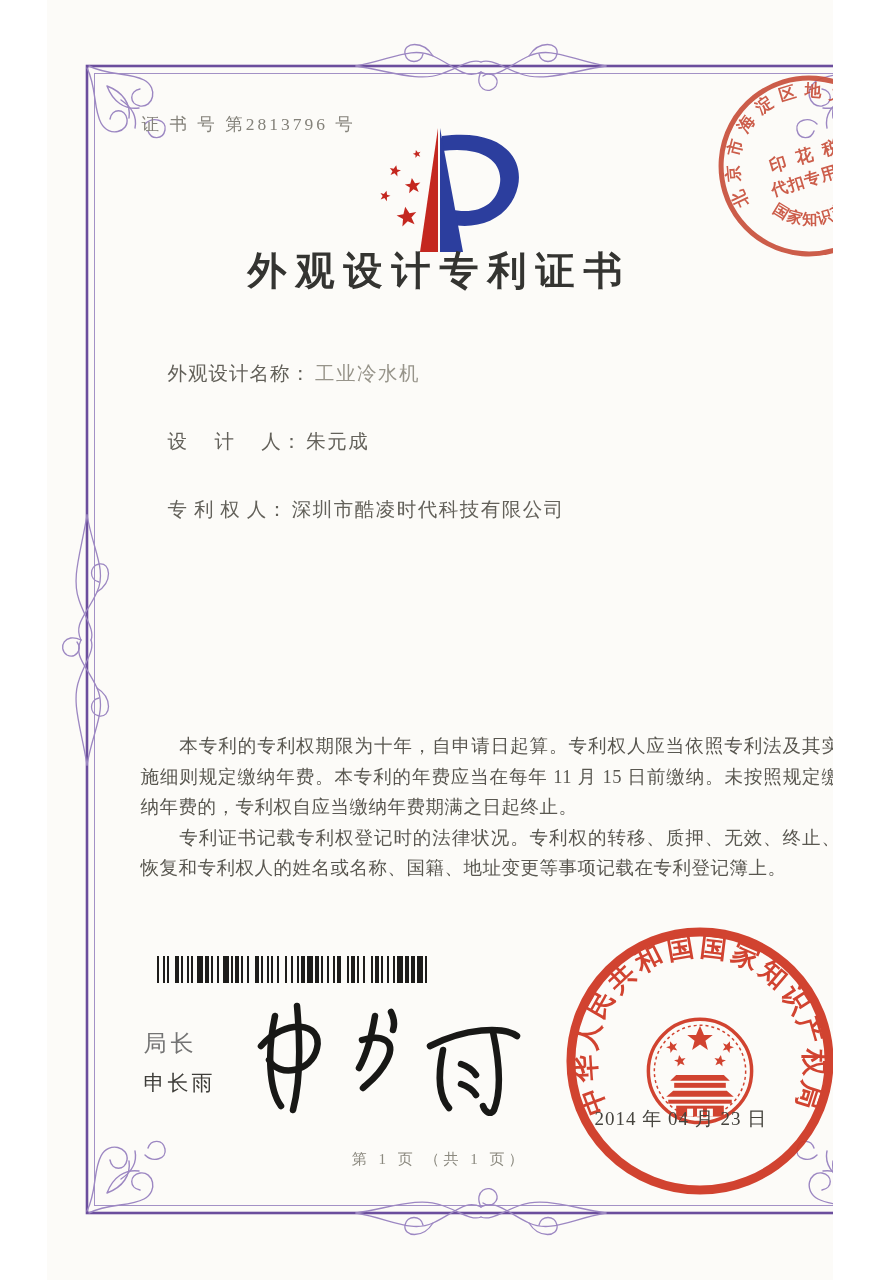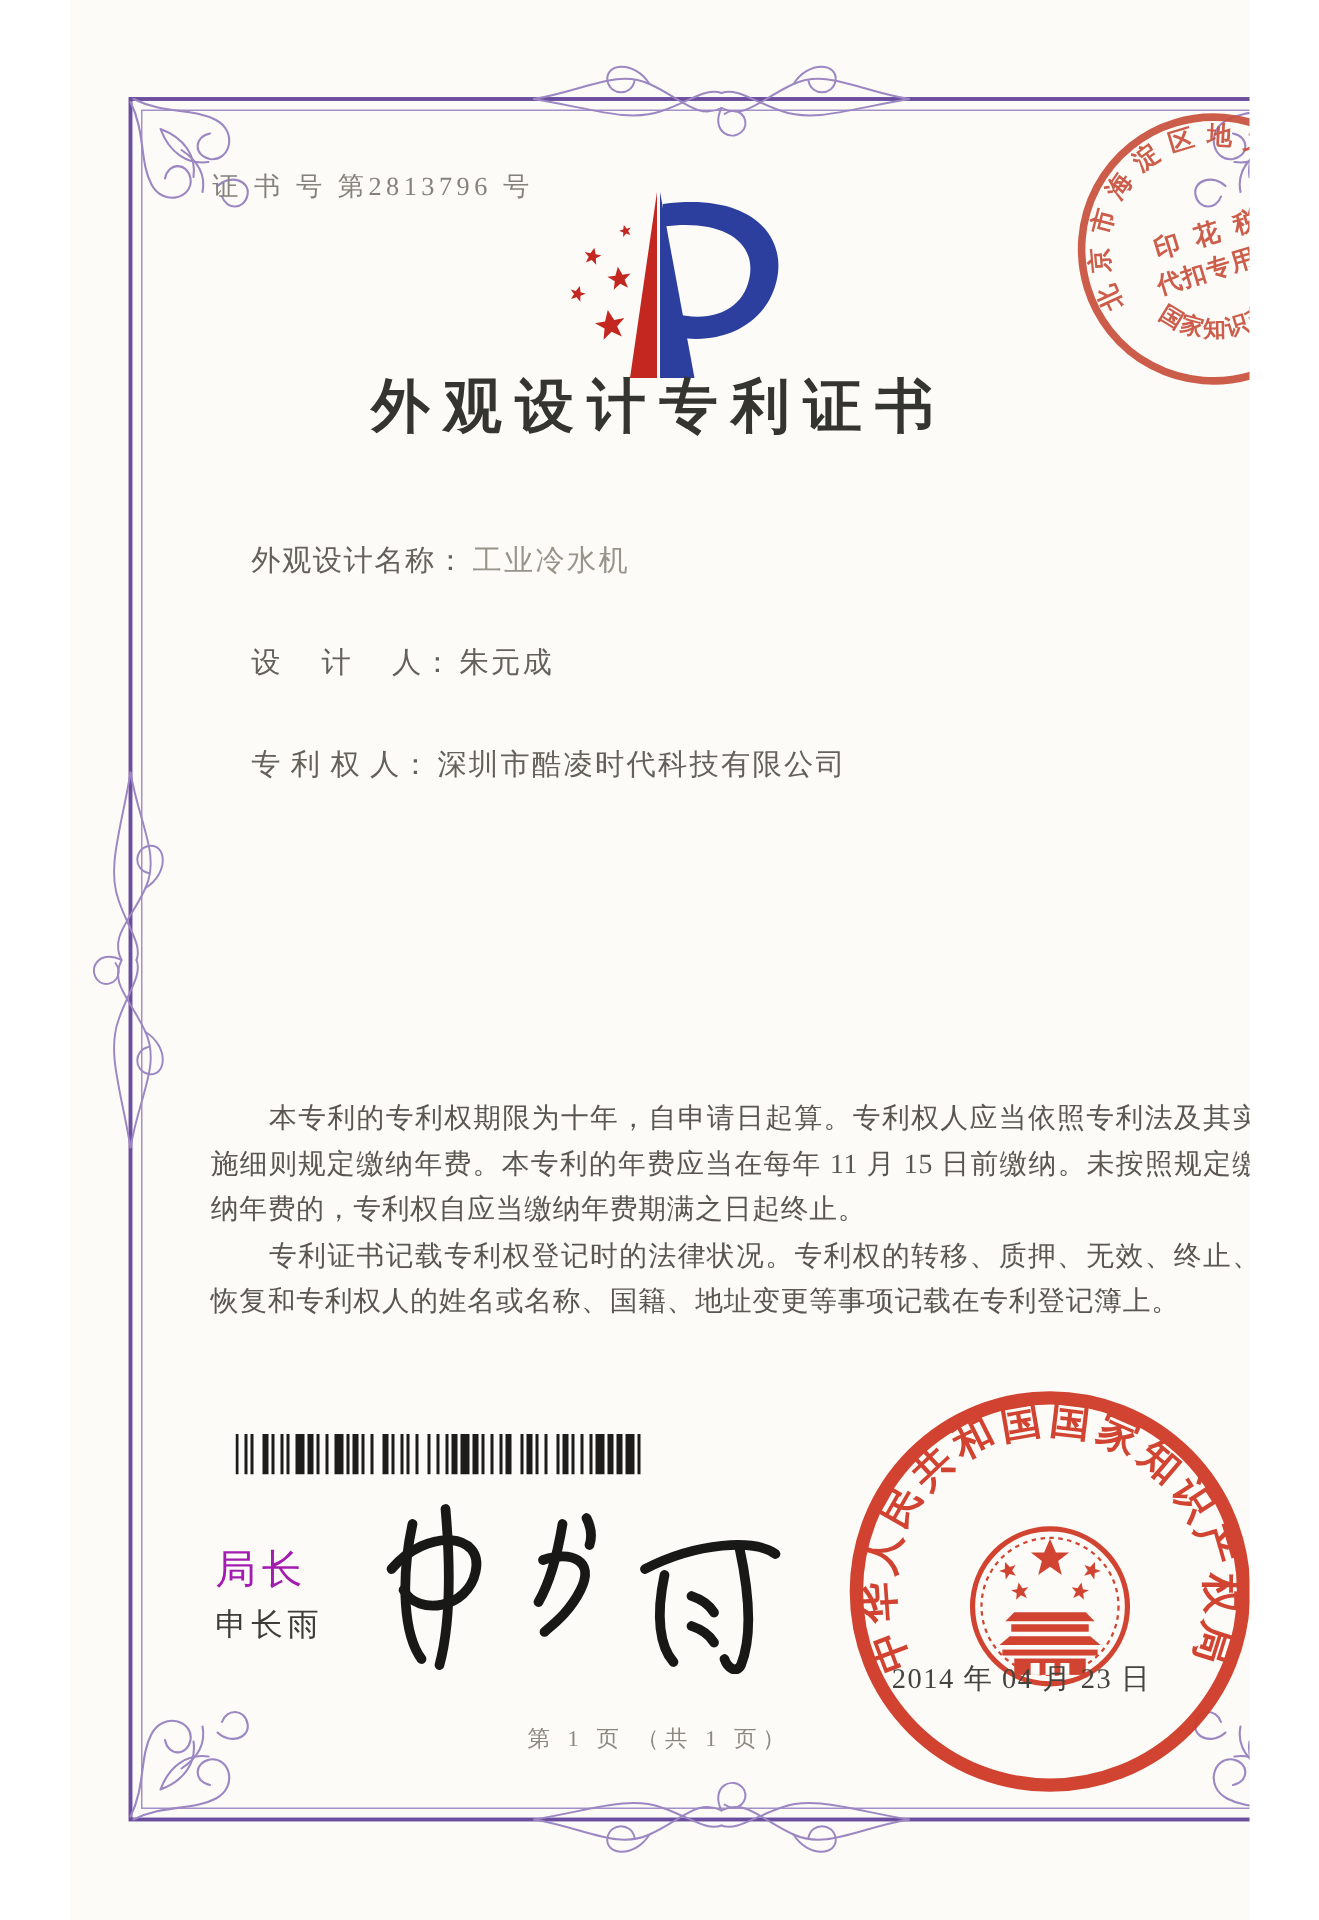--- a/index.html
+++ b/index.html
@@ -27,21 +27,21 @@
   .f-value{margin-left:4px;letter-spacing:1.5px;}
   .field-row.faded .f-value{color:#97948a;}
   
   .paras{left:94px;top:731px;width:700px;font-size:18.5px;line-height:30.6px;color:#595750;text-align:justify;}
   .paras p{margin:0;text-indent:2.1em;letter-spacing:0.5px;}
   
   .barcode{left:110px;top:956px;width:282px;height:27px;display:flex;align-items:stretch;overflow:hidden;}
   .bc-bar{background:#1d1c1a;height:100%;flex:0 0 auto;}
   .bc-space{background:transparent;height:100%;flex:0 0 auto;}
   
-  .sig-title{left:97px;top:1028px;font-size:27px;color:#a21caf;letter-spacing:4px;font-family:"Liberation Sans","DejaVu Sans",sans-serif;}
+  .sig-title{left:97px;top:1028px;font-size:23px;color:#737373;letter-spacing:4px;font-family:"Liberation Sans","DejaVu Sans",sans-serif;}
   .sig-name{left:97px;top:1069px;font-size:21px;color:#3e3d39;letter-spacing:3px;font-family:"Liberation Sans","DejaVu Sans",sans-serif;}
   .sig-svg{left:198px;top:998px;}
   
   .tax-stamp{left:666px;top:70px;transform:rotate(-17deg);opacity:.92;}
   .official-seal{left:514px;top:922px;opacity:.95;}
   .seal-date{left:548px;top:1106px;width:220px;font-size:19px;color:#45433d;letter-spacing:1px;white-space:nowrap;z-index:5;}
   
   .footer{left:0;top:1150px;width:100%;text-align:center;font-size:15px;color:#8b897f;letter-spacing:4px;}
 </style>
 </head>

